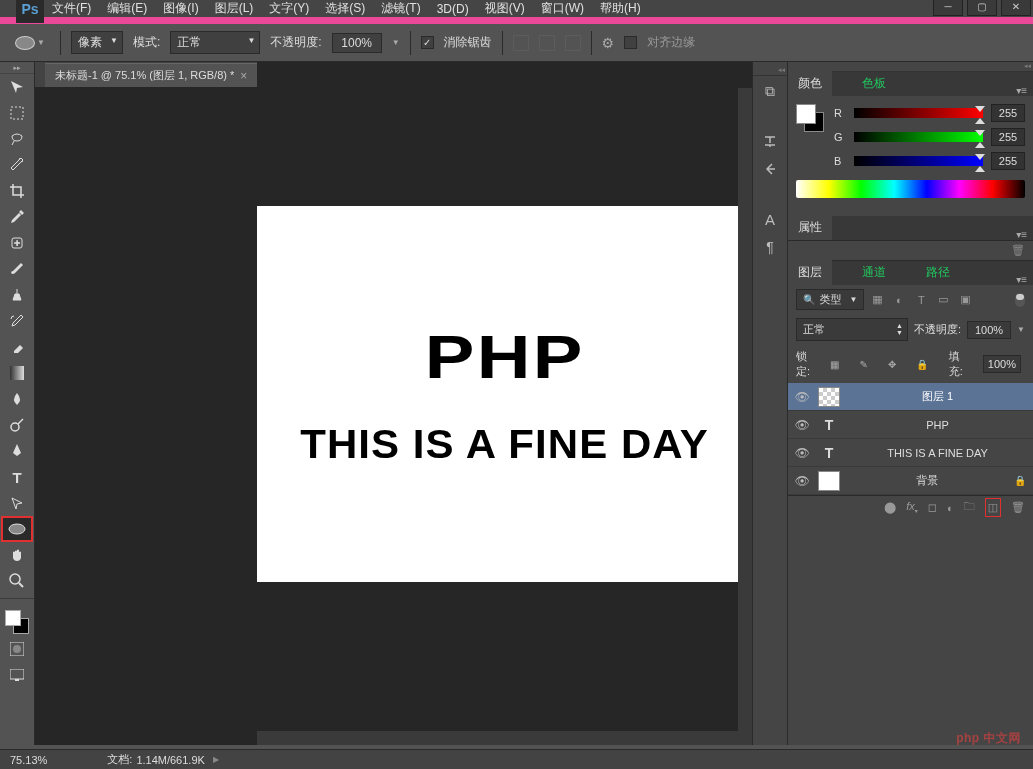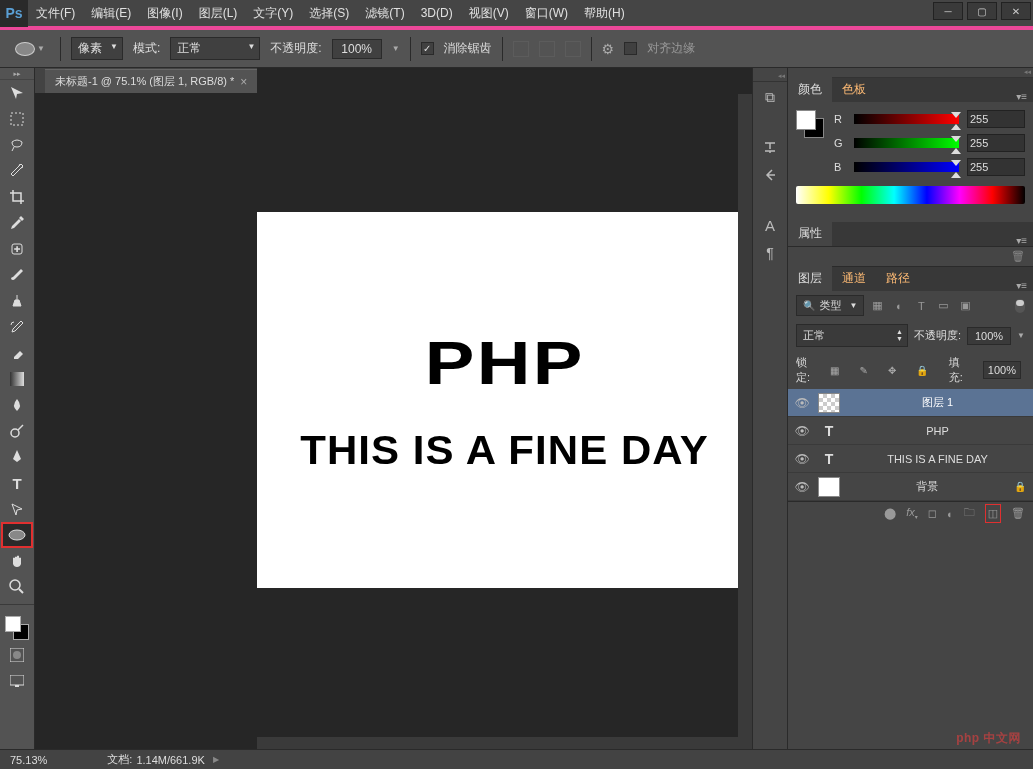--- a/index.html
+++ b/index.html
@@ -1,19 +1,19 @@
 <!DOCTYPE html>
 <html><head>
   <meta charset="utf-8">
   <style>
     * { margin: 0; padding: 0; box-sizing: border-box; font-family: "Microsoft YaHei", Arial, sans-serif; user-select: none; }
     body { background: #535353; width: 1033px; height: 769px; overflow: hidden; position: relative; }
     
     
-    .menu-bar { background: #454545; height: 30px; display: flex; align-items: center; border-bottom: 4px solid #ec4899; }
+    .menu-bar { background: #454545; height: 24px; display: flex; align-items: center; border-bottom: 7px solid #ec4899; padding-left: 16px; }
     .ps-logo { width: 28px; height: 28px; display: flex; align-items: center; justify-content: center; color: #5a9fd4; font-weight: bold; font-size: 14px; background: #2a2a2a; }
     .menu-items { display: flex; }
     .menu-item { color: #e0e0e0; font-size: 12px; padding: 0 8px; height: 28px; display: flex; align-items: center; cursor: pointer; }
     .window-controls { margin-left: auto; display: flex; height: 22px; margin-right: 2px; }
     .win-ctrl { width: 30px; height: 18px; background: #3a3a3a; margin-left: 4px; display: flex; align-items: center; justify-content: center; color: #ccc; font-size: 10px; border: 1px solid #222; }
     
     
     .options-bar { background: #535353; height: 38px; display: flex; align-items: center; padding-left: 10px; border-bottom: 1px solid #2a2a2a; gap: 10px; }
     .opt-icon { width: 40px; height: 24px; display: flex; align-items: center; justify-content: center; }
     .opt-ellipse { width: 20px; height: 14px; border: 1px solid #ccc; border-radius: 50%; background: #888; }
@@ -48,39 +48,39 @@
     .doc-tab-close { color: #aaa; font-size: 12px; }
     .canvas-area { flex: 1; display: flex; align-items: center; justify-content: center; position: relative; overflow: hidden; }
     .canvas { background: #fff; width: 575px; height: 376px; display: flex; flex-direction: column; align-items: center; justify-content: center; gap: 30px; position: relative; top: -10px; }
     .canvas-text1 { font-family: "Arial Black", sans-serif; font-size: 62px; font-weight: 900; letter-spacing: 2px; transform: scaleX(1.2); }
     .canvas-text2 { font-family: "Arial Black", sans-serif; font-size: 40px; font-weight: 900; letter-spacing: 1px; transform: scaleX(1.05); }
     .right-collapsed { width: 35px; background: #454545; border-left: 1px solid #2a2a2a; display: flex; flex-direction: column; align-items: center; padding-top: 4px; gap: 2px; }
     .collapsed-btn { width: 28px; height: 26px; display: flex; align-items: center; justify-content: center; color: #bbb; font-size: 14px; }
     .collapsed-sep { height: 20px; }
     
     .right-panels { width: 246px; background: #454545; border-left: 1px solid #2a2a2a; display: flex; flex-direction: column; }
-    .panel-tabs { display: flex; background: #383838; height: 24px; align-items: flex-end; position: relative; }
-    .panel-tab { padding: 4px 10px; color: #fdba74; font-size: 12px; cursor: pointer; }
+    .panel-tabs { display: flex; background: #383838; height: 24px; align-items: flex-end; position: relative; gap: 20px; }
+    .panel-tab { padding: 4px 10px; color: #22c55e; font-size: 12px; cursor: pointer; }
     .panel-tab.active { background: #454545; color: #ddd; }
     .panel-menu { margin-left: auto; color: #aaa; padding: 0 6px; font-size: 10px; }
     
     
     .color-panel { padding: 8px; height: 120px; }
     .color-row { display: flex; align-items: center; gap: 8px; margin-bottom: 6px; }
     .color-swatch-sel { width: 28px; height: 28px; position: relative; margin-right: 4px; }
     .csw-fg { position: absolute; width: 20px; height: 20px; background: #fff; border: 1px solid #888; z-index: 2; }
     .csw-bg { position: absolute; width: 20px; height: 20px; background: #000; border: 1px solid #888; top: 8px; left: 8px; }
     .color-channel { color: #ddd; font-size: 11px; width: 12px; }
     .color-slider { flex: 1; height: 10px; position: relative; }
     .slider-r { background: linear-gradient(to right, #000, #f00); }
     .slider-g { background: linear-gradient(to right, #000, #0f0); }
     .slider-b { background: linear-gradient(to right, #000, #00f); }
     .slider-thumb { position: absolute; right: 0; top: -2px; width: 0; height: 0; border-left: 5px solid transparent; border-right: 5px solid transparent; border-top: 6px solid #ddd; }
     .slider-thumb::after { content: ""; position: absolute; left: -5px; top: 6px; border-left: 5px solid transparent; border-right: 5px solid transparent; border-bottom: 6px solid #ddd; }
-    .color-value { width: 58px; background: #333; color: #ddd; font-size: 11px; text-align: left; padding: 2px; border: 1px solid #222; }
+    .color-value { width: 34px; background: #333; color: #ddd; font-size: 11px; text-align: center; padding: 2px; border: 1px solid #222; }
     .spectrum { height: 18px; background: linear-gradient(to right, #fff, #ff0, #0f0, #0ff, #00f, #f0f, #f00, #000); margin-top: 4px; border-radius: 2px; }
     
     
     .props-panel { padding: 10px; flex: 1; color: #ddd; font-size: 12px; min-height: 100px; }
     
     
     .layers-panel { border-top: 1px solid #2a2a2a; }
     .layers-filters { display: flex; align-items: center; padding: 4px 8px; gap: 4px; }
     .layers-filter-dropdown { display: flex; align-items: center; background: #3a3a3a; padding: 2px 6px; font-size: 11px; color: #ddd; gap: 4px; border: 1px solid #2a2a2a; }
     .filter-icon { width: 18px; height: 18px; display: flex; align-items: center; justify-content: center; color: #999; font-size: 11px; }

